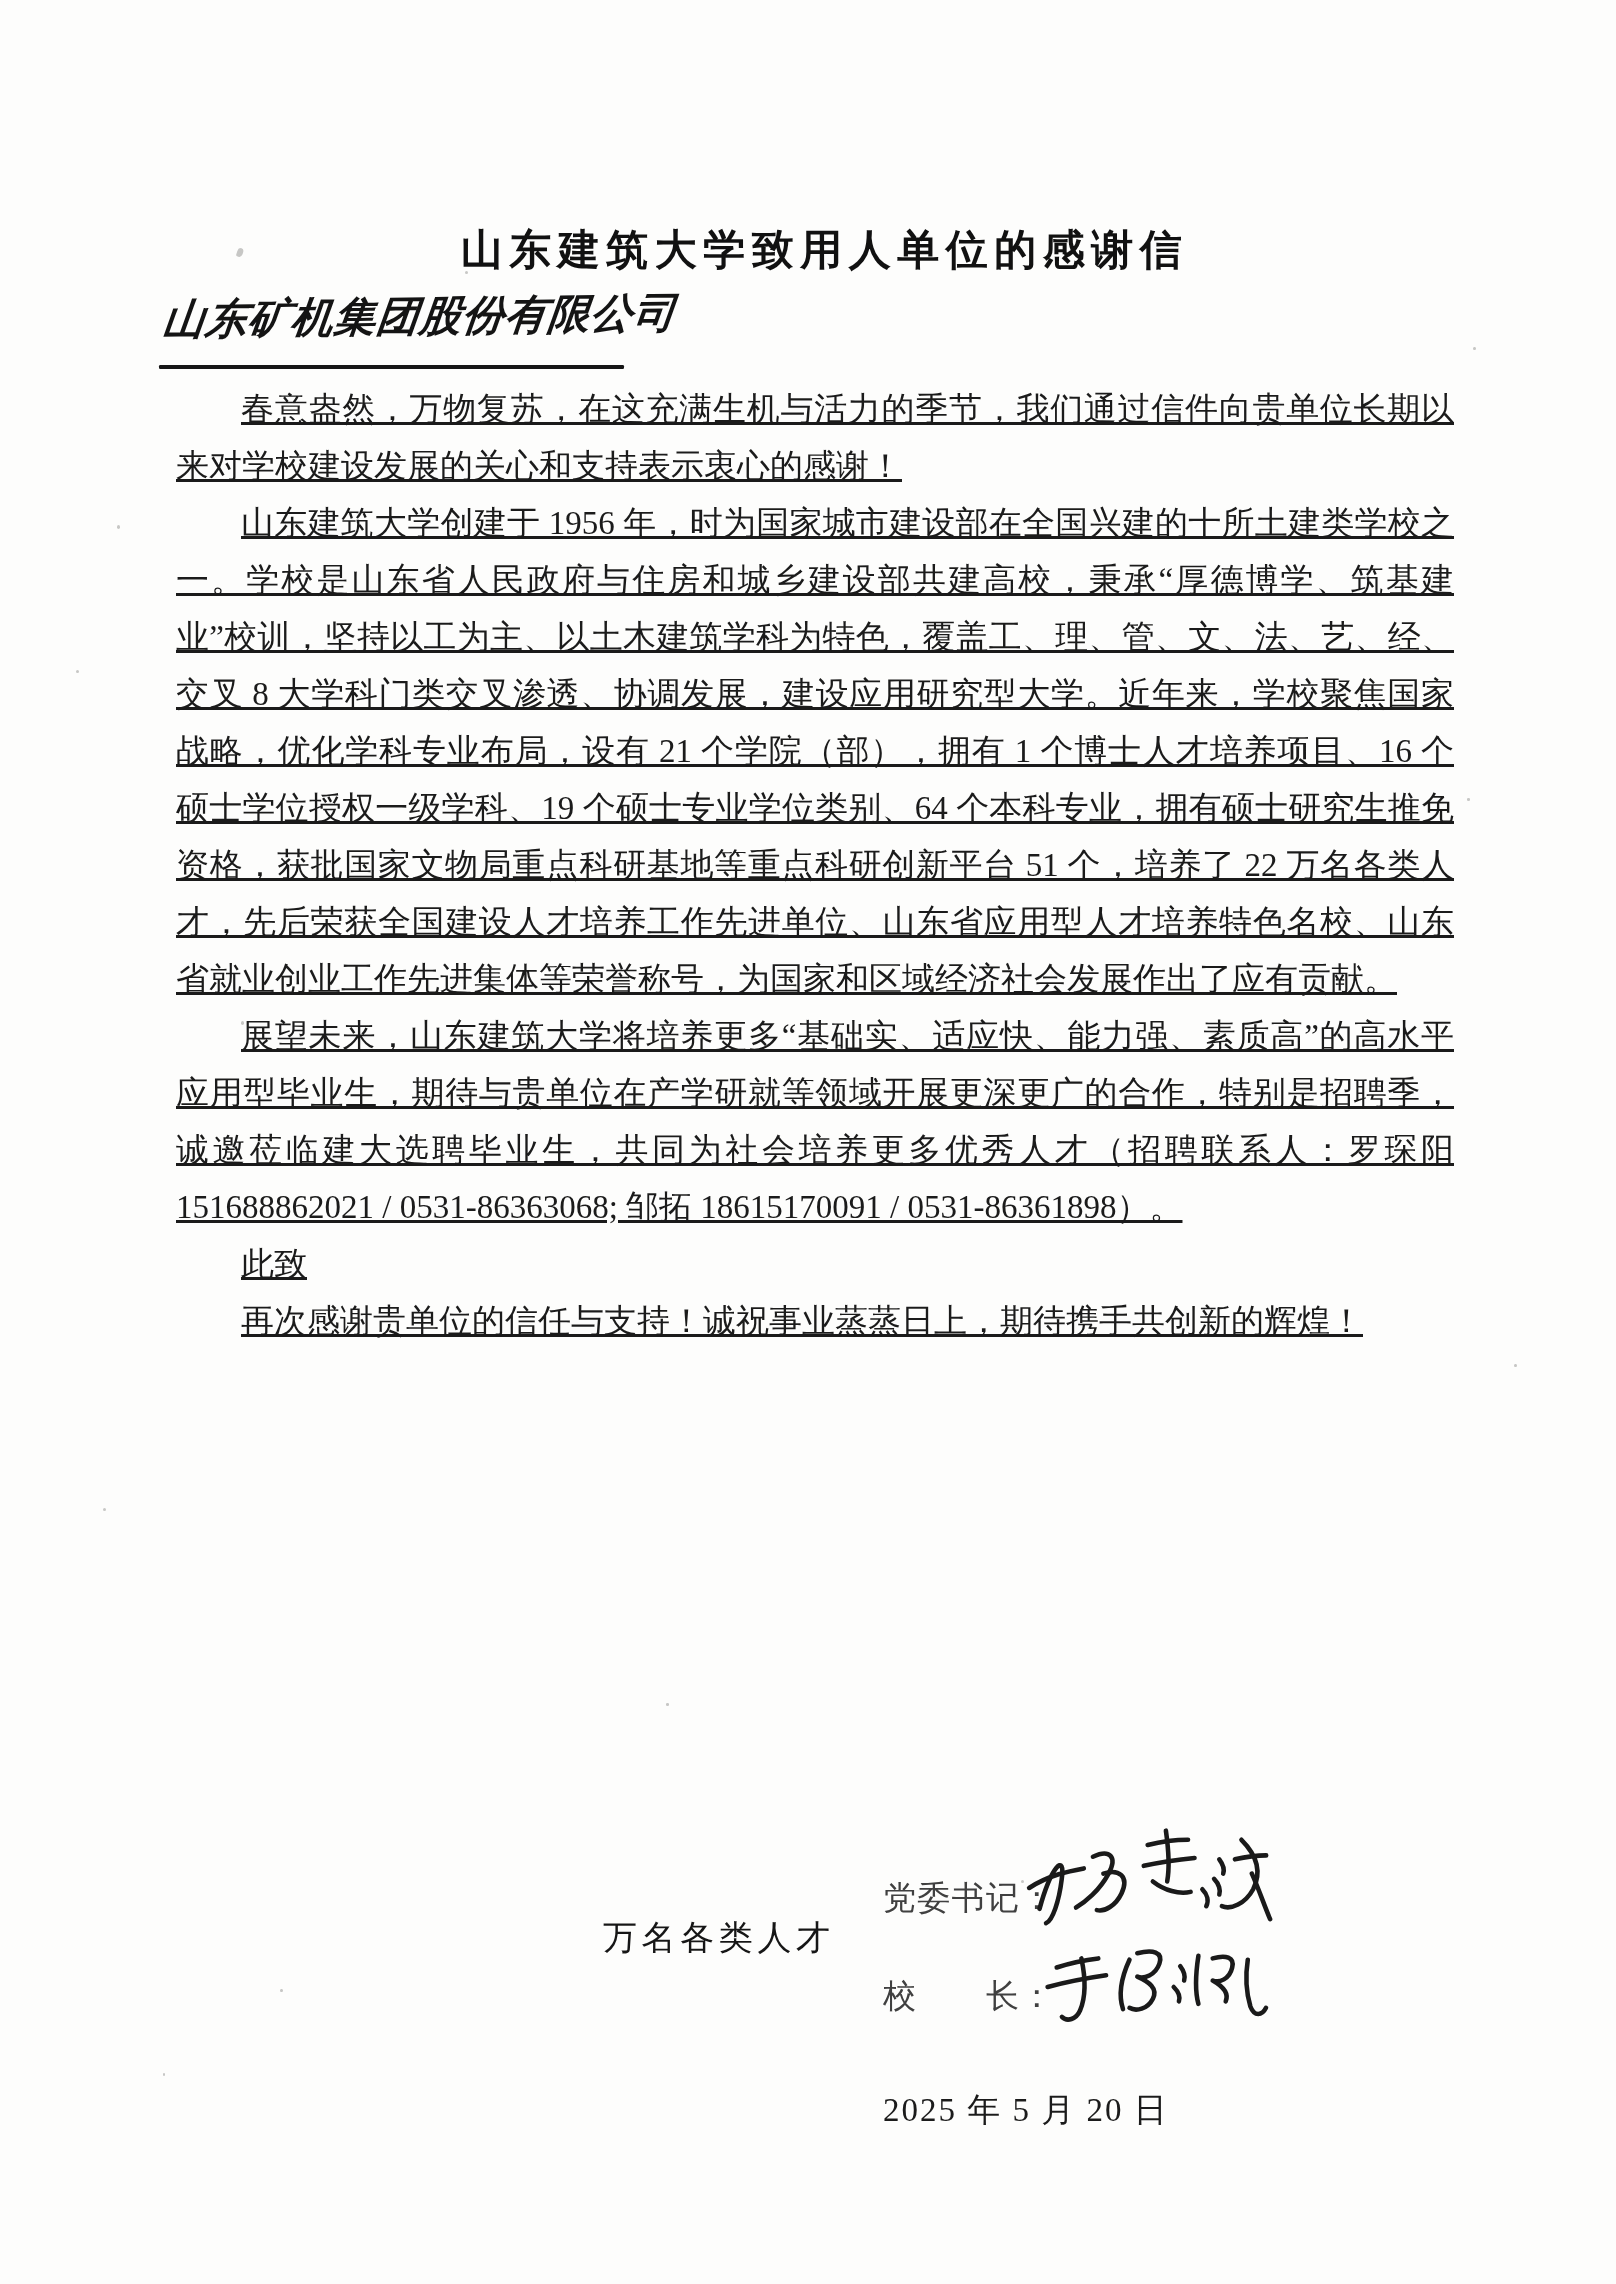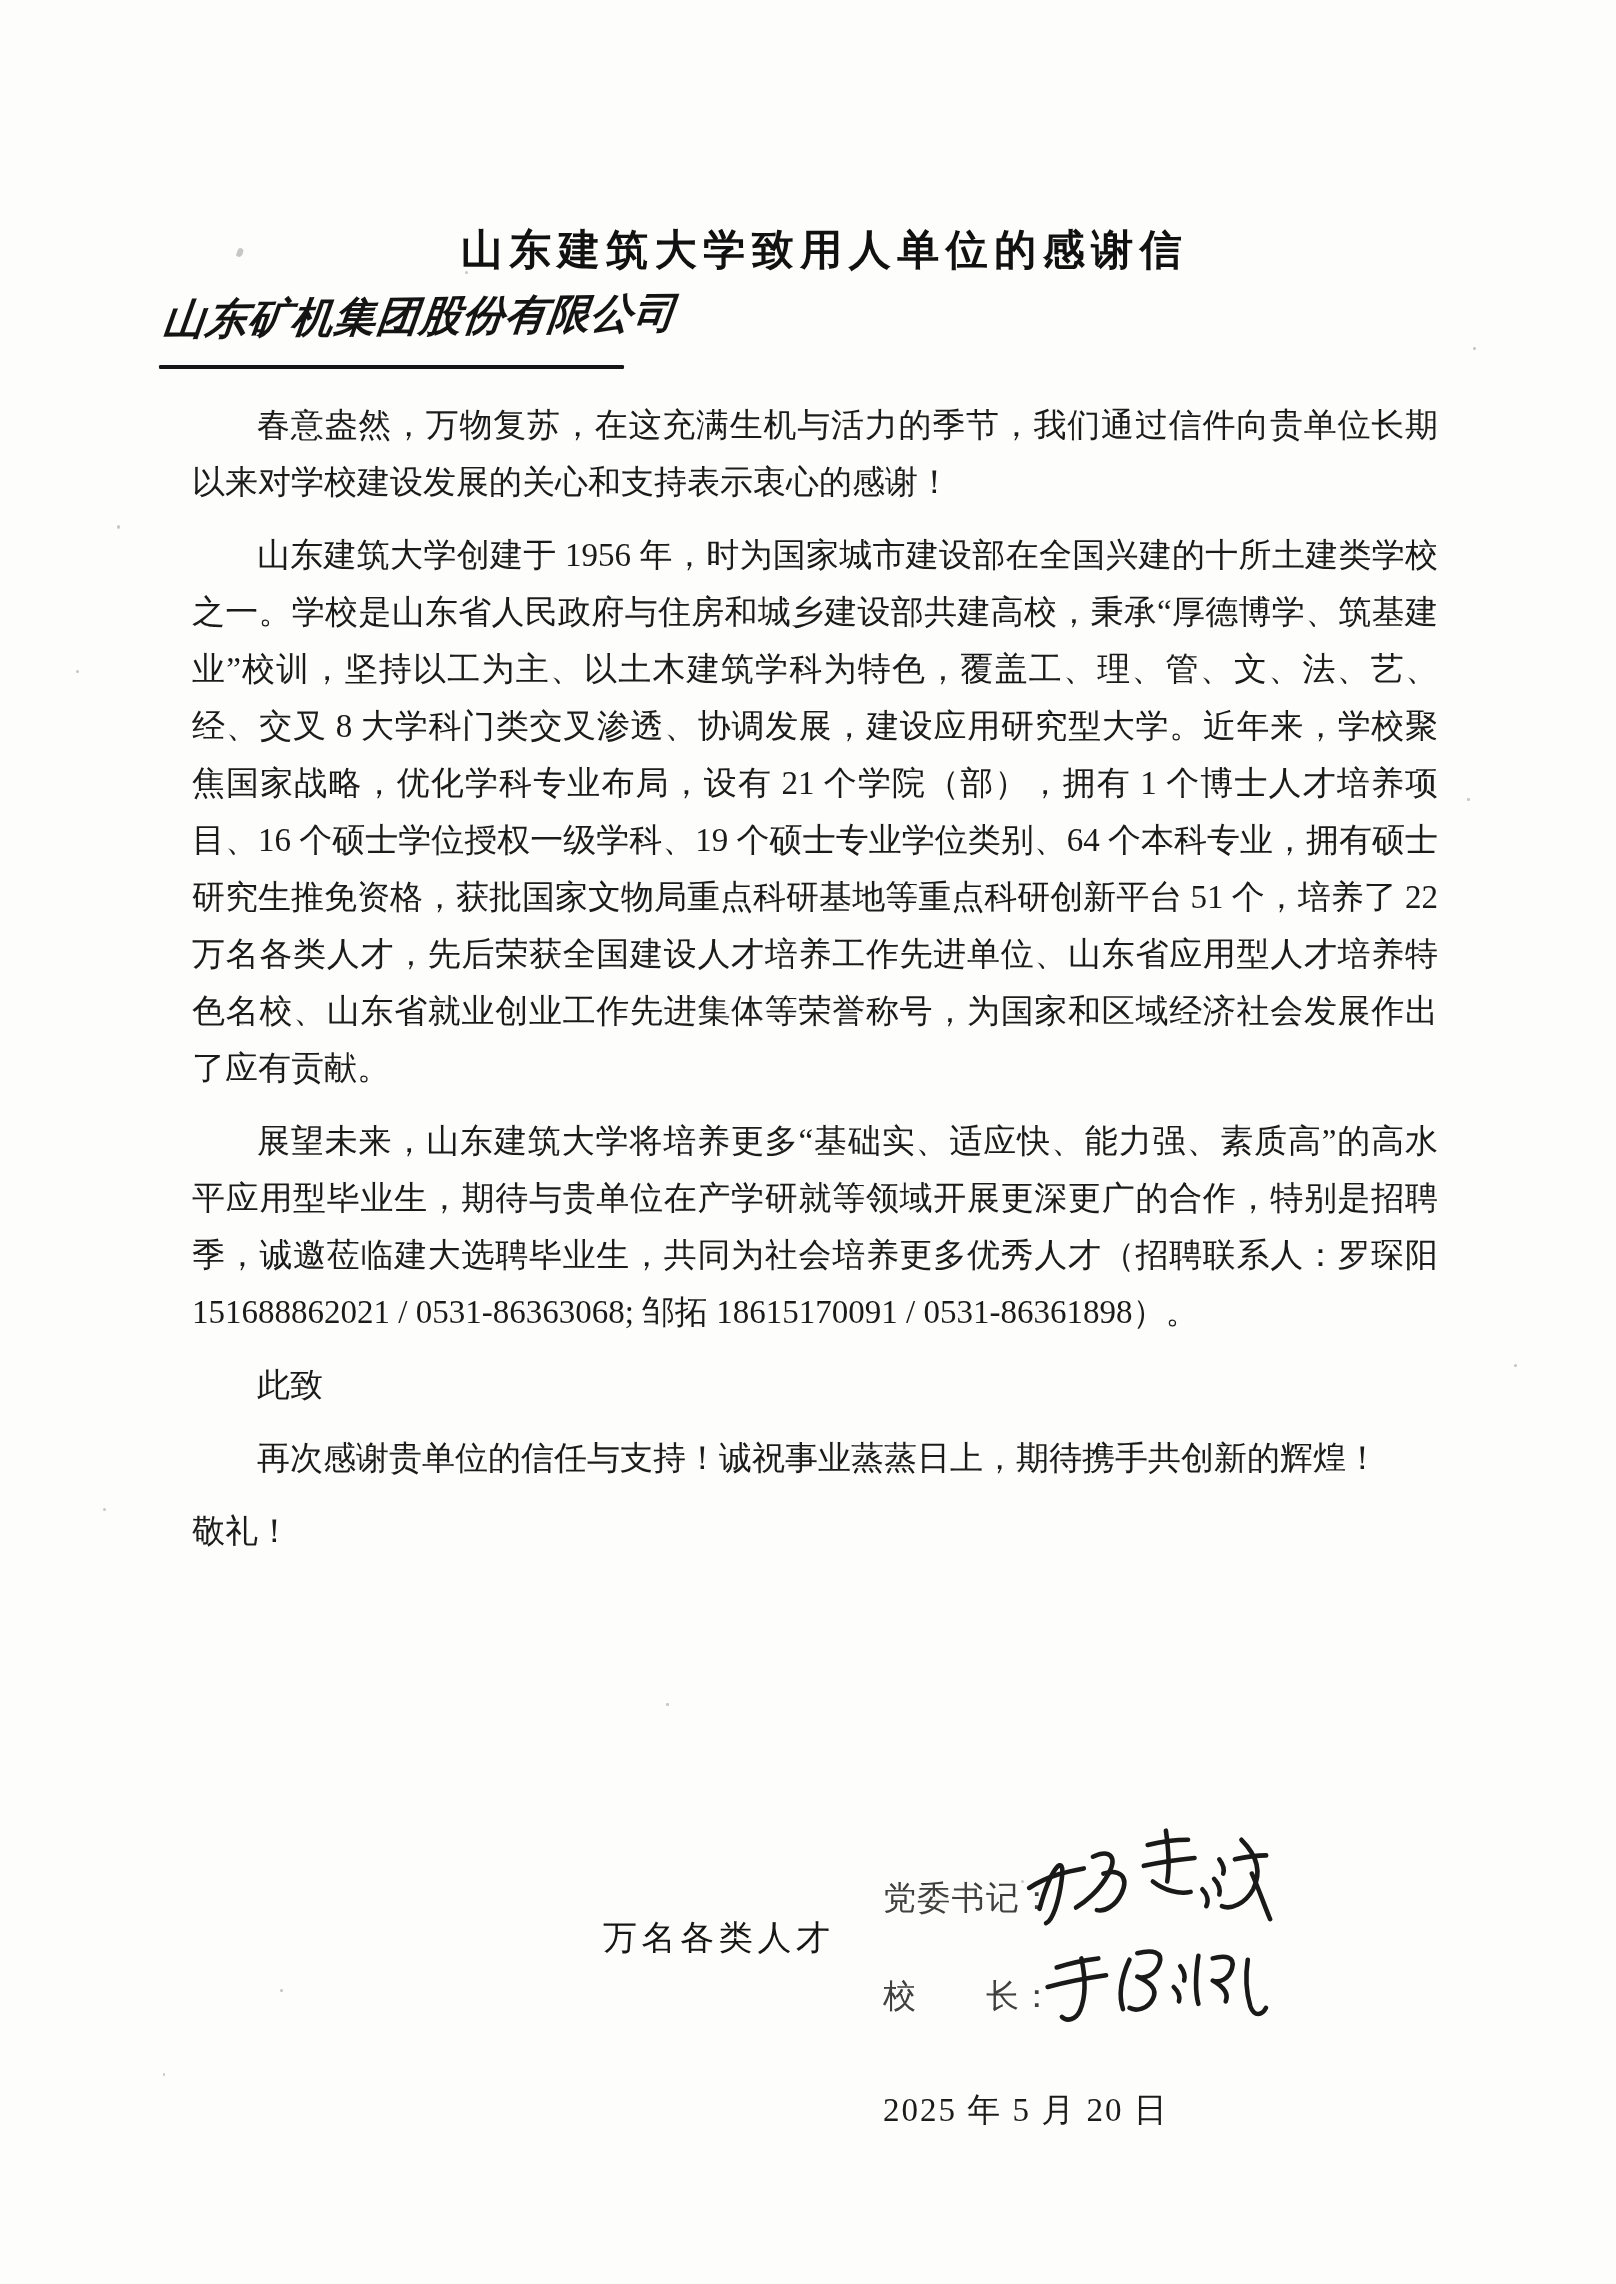--- a/index.html
+++ b/index.html
@@ -60,23 +60,24 @@
     position: absolute;
     top: 381px;
     left: 176px;
     width: 1278px;
     font-size: 33px;
     line-height: 57px;
     text-align: justify;
     color: #1b1b1b;
   }
   .body-text p {
-    margin: 16px;
+    margin: 0;
     padding: 0;
     text-indent: 65px;
+    text-decoration: underline;
   }
   .body-text p.salute {
     text-indent: 0;
   }
   .sig-univ {
     position: absolute;
     top: 1915px;
     left: 603px;
     font-size: 34px;
     letter-spacing: 4.6px;
@@ -136,21 +137,20 @@
     <span class="recipient-name">山东矿机集团股份有限公司</span>
     <span class="recipient-underline"></span>
   </div>
 
   <div class="body-text">
     <p>春意盎然，万物复苏，在这充满生机与活力的季节，我们通过信件向贵单位长期以来对学校建设发展的关心和支持表示衷心的感谢！</p>
     <p>山东建筑大学创建于 1956 年，时为国家城市建设部在全国兴建的十所土建类学校之一。学校是山东省人民政府与住房和城乡建设部共建高校，秉承“厚德博学、筑基建业”校训，坚持以工为主、以土木建筑学科为特色，覆盖工、理、管、文、法、艺、经、交叉 8 大学科门类交叉渗透、协调发展，建设应用研究型大学。近年来，学校聚焦国家战略，优化学科专业布局，设有 21 个学院（部），拥有 1 个博士人才培养项目、16 个硕士学位授权一级学科、19 个硕士专业学位类别、64 个本科专业，拥有硕士研究生推免资格，获批国家文物局重点科研基地等重点科研创新平台 51 个，培养了 22 万名各类人才，先后荣获全国建设人才培养工作先进单位、山东省应用型人才培养特色名校、山东省就业创业工作先进集体等荣誉称号，为国家和区域经济社会发展作出了应有贡献。</p>
     <p>展望未来，山东建筑大学将培养更多“基础实、适应快、能力强、素质高”的高水平应用型毕业生，期待与贵单位在产学研就等领域开展更深更广的合作，特别是招聘季，诚邀莅临建大选聘毕业生，共同为社会培养更多优秀人才（招聘联系人：罗琛阳 151688862021 / 0531-86363068; 邹拓 18615170091 / 0531-86361898）。</p>
     <p>此致</p>
     <p>再次感谢贵单位的信任与支持！诚祝事业蒸蒸日上，期待携手共创新的辉煌！</p>
-    <p class="salute">敬礼！</p>
   </div>
 
   <div class="sig-univ">万名各类人才</div>
 
   <div class="sig-row row1">
     <span>党委书记：</span>
   </div>
 
   <div class="sig-row row2">
     <span>校　　长：</span>

